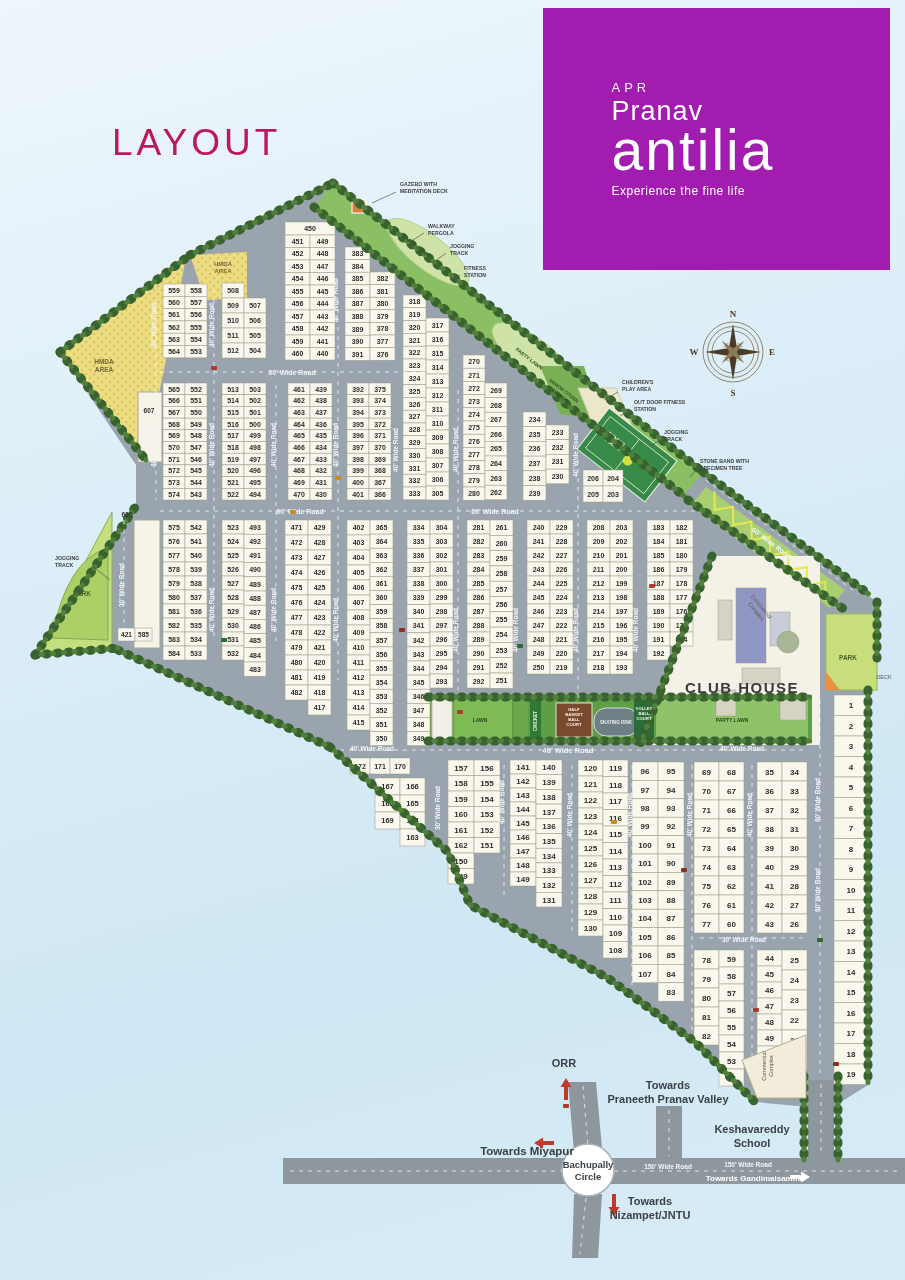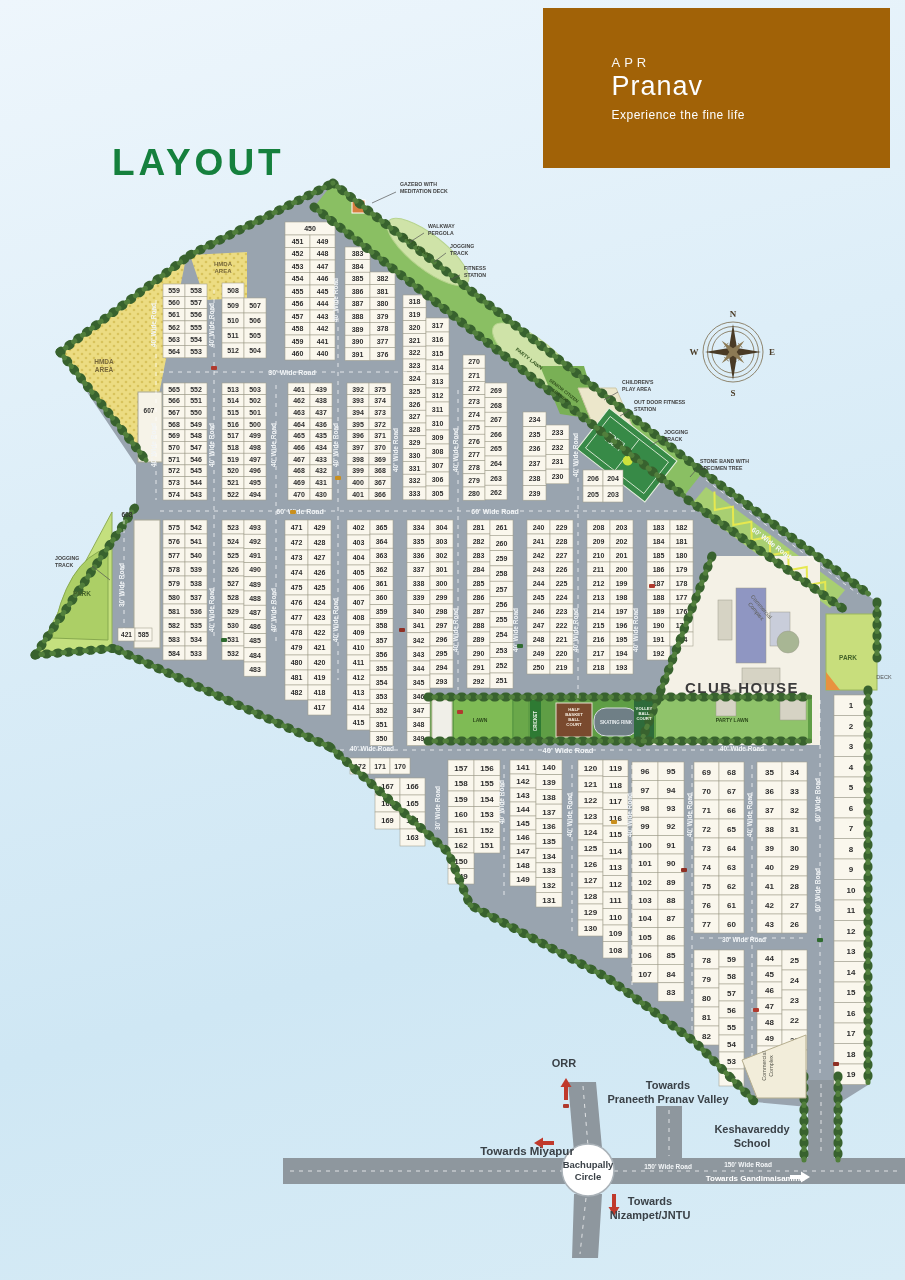--- a/index.html
+++ b/index.html
@@ -3,46 +3,47 @@
 <meta charset="utf-8">
 <style>
   html,body{margin:0;padding:0;}
   body{
     width:905px;height:1280px;position:relative;overflow:hidden;
     font-family:"Liberation Sans",sans-serif;
     background:linear-gradient(165deg,#eef6fc 0%,#ddeef8 35%,#cfe7f4 70%,#d8ecf6 100%);
   }
   #map{position:absolute;left:0;top:0;}
   .brand-panel{
-    position:absolute;left:543px;top:8px;width:347px;height:160px;
-    background:#a16207;color:#fdfeff;display:flex;flex-direction:column;
+    position:absolute;left:543px;top:8px;width:347px;height:262px;
+    background:#a21caf;color:#fdfeff;display:flex;flex-direction:column;
     justify-content:center;align-items:center;
   }
   .brand-inner{width:210px;}
   .brand-apr{font-size:13px;letter-spacing:4px;font-weight:400;opacity:.95;}
   .brand-pranav{font-size:27px;font-weight:300;letter-spacing:1px;margin-top:1px;}
   .brand-antilia{font-size:57px;font-weight:300;letter-spacing:2px;line-height:.95;margin-top:-4px;}
   .brand-tagline{font-size:12px;font-weight:300;letter-spacing:.5px;margin-top:6px;}
   .layout-title{
-    position:absolute;left:112px;top:142px;font-size:37px;font-weight:700;
-    color:#15803d;letter-spacing:4px;
+    position:absolute;left:112px;top:122px;font-size:37px;font-weight:400;
+    color:#be185d;letter-spacing:4px;
   }
   text{font-family:"Liberation Sans",sans-serif;}
   .cell{fill:#faf7ed;stroke:#a09e8b;stroke-width:.55;}
   .pnum{fill:#2d2d2d;font-weight:bold;text-anchor:middle;}
   .compass-ring{fill:none;stroke:#7a6a4a;stroke-width:.8;}
   .compass-letter{fill:#4a3b26;font-size:9px;font-weight:bold;text-anchor:middle;font-family:"Liberation Serif",serif;}
 </style>
 </head>
 <body>
 
 <div class="brand-panel">
   <div class="brand-inner">
     <div class="brand-apr">APR</div>
     <div class="brand-pranav">Pranav</div>
+    <div class="brand-antilia">antilia</div>
     <div class="brand-tagline">Experience the fine life</div>
   </div>
 </div>
 
 <div class="layout-title">LAYOUT</div>
 
 <svg id="map" width="905" height="1280" viewBox="0 0 905 1280">
   <defs>
     <pattern id="hmda" width="8" height="8" patternUnits="userSpaceOnUse">
       <rect width="8" height="8" fill="#ecdc82"></rect>

